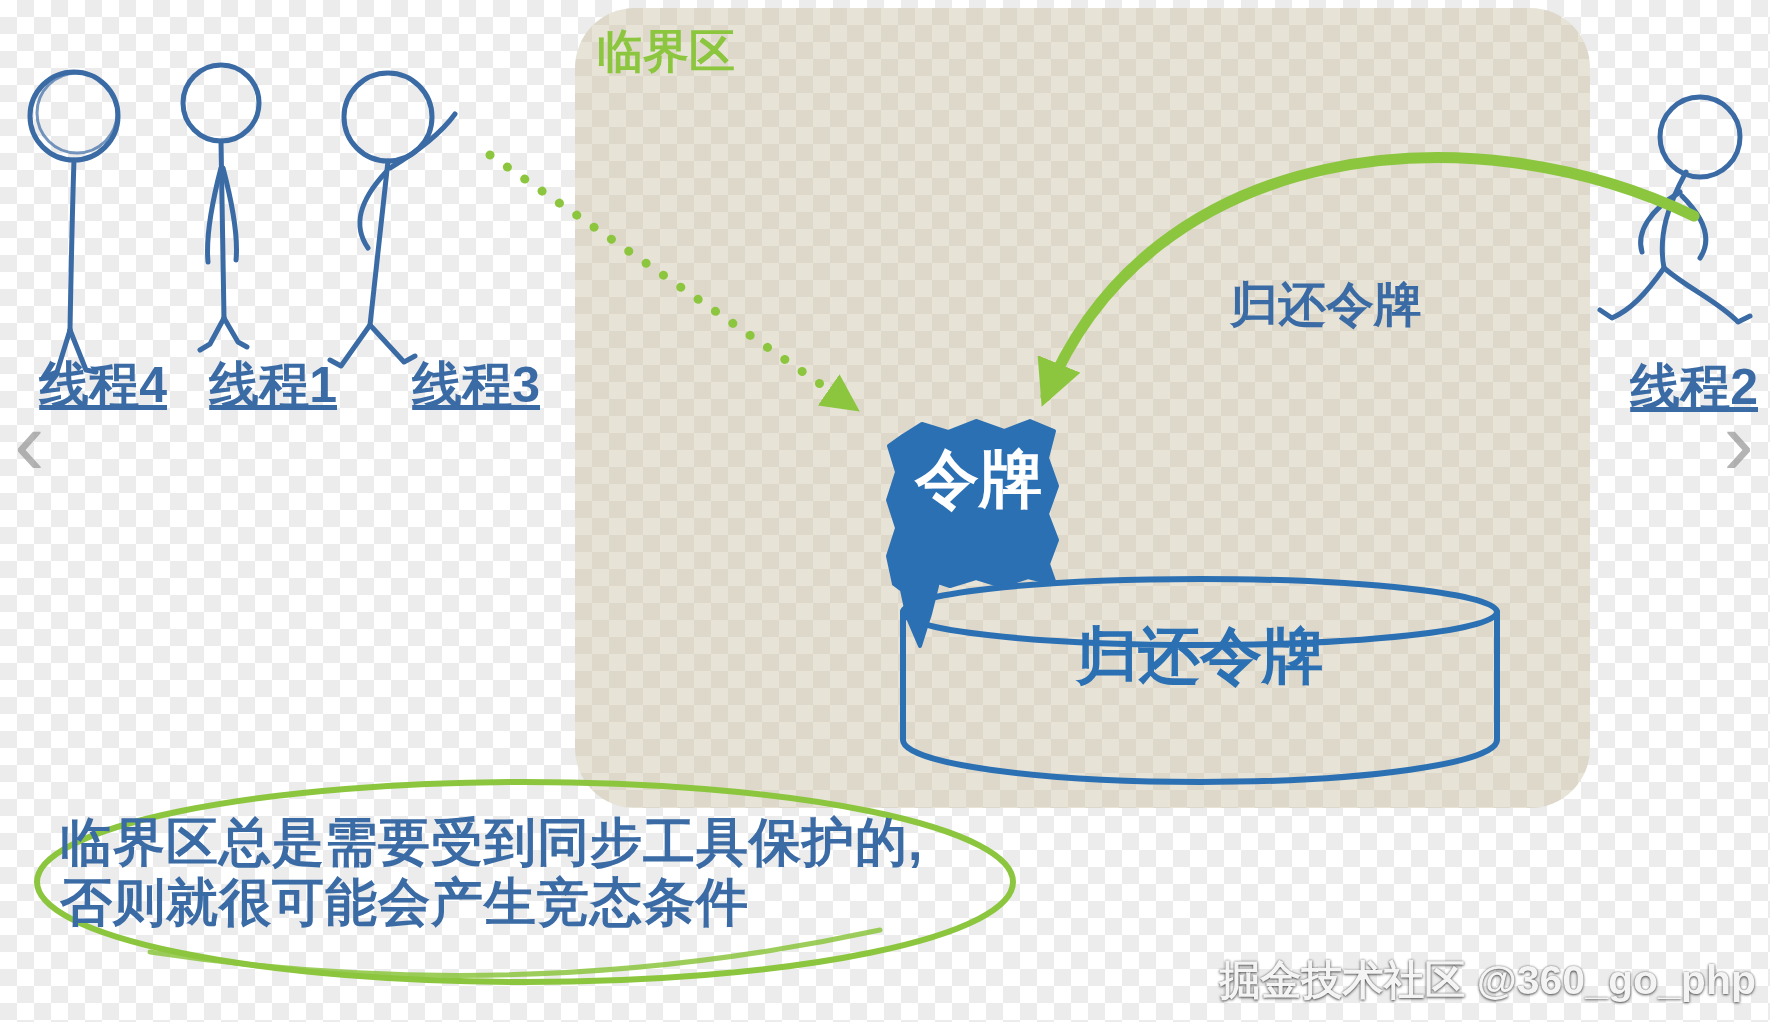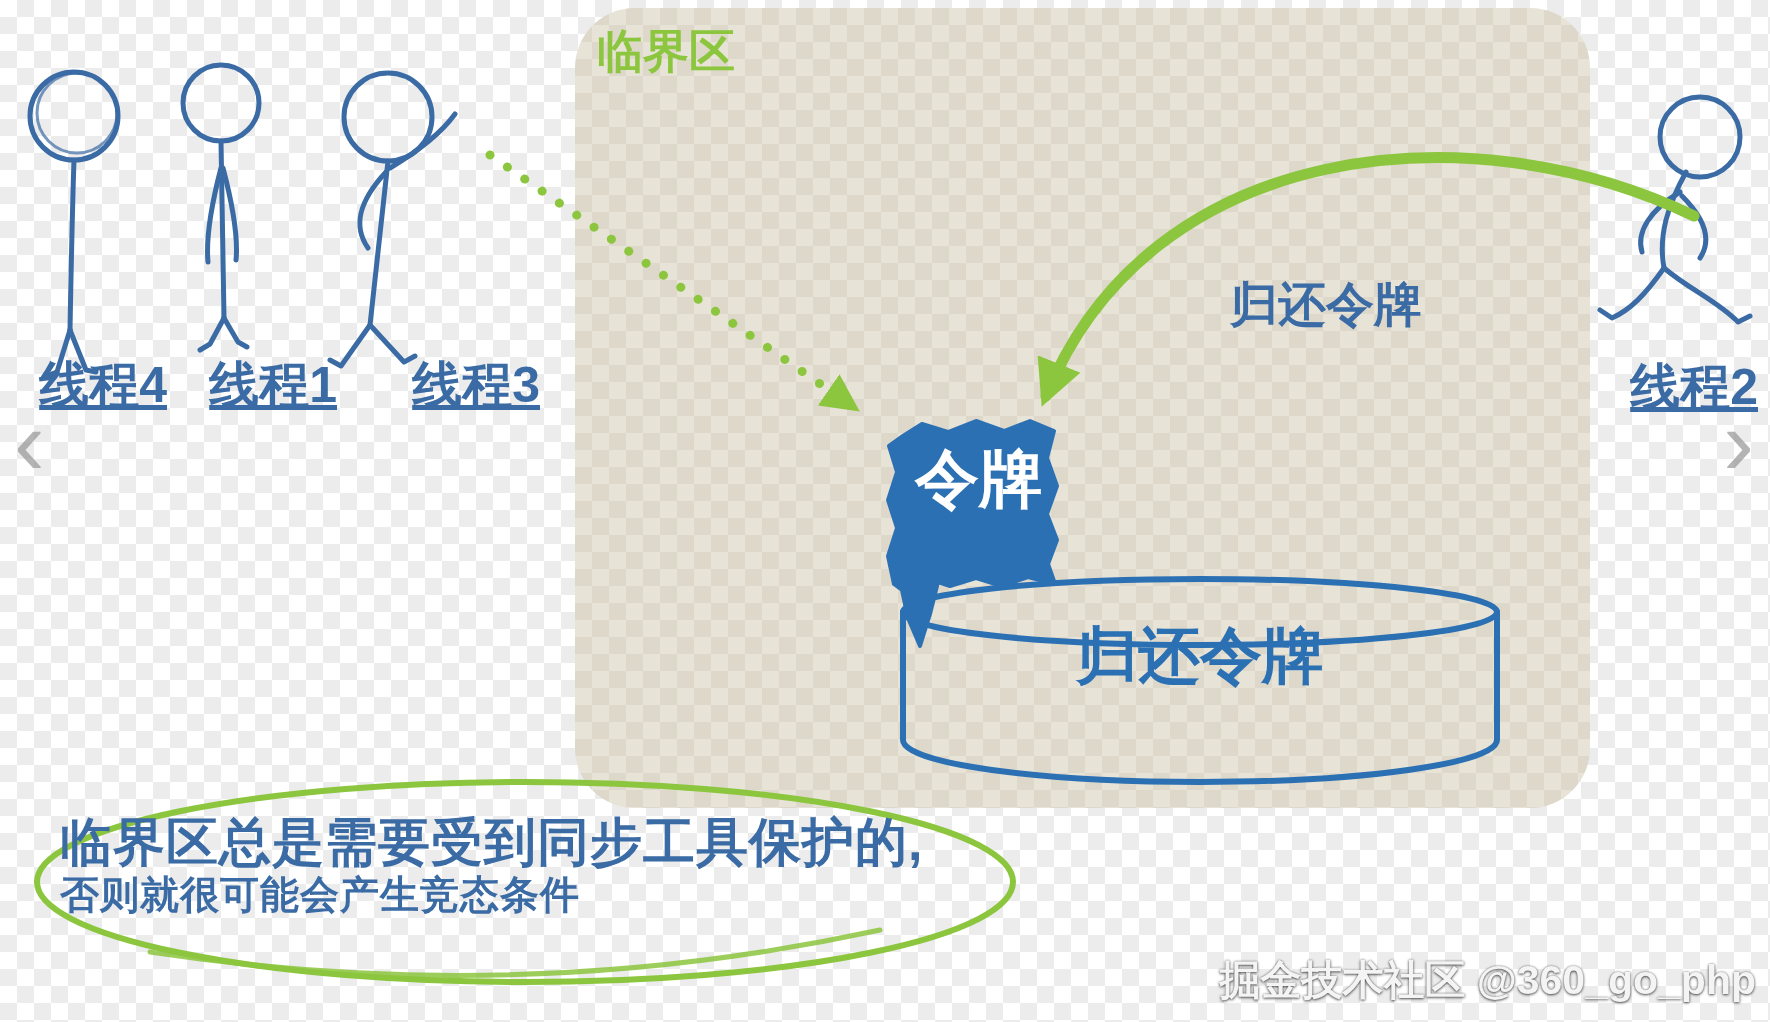--- a/index.html
+++ b/index.html
@@ -34,21 +34,21 @@
   .thread-label{font-size:50px;width:165px;text-align:right;text-decoration:underline;}
   #thread4-label{left:2px;top:358px;}
   #thread1-label{left:172px;top:358px;}
   #thread3-label{left:358px;top:358px;padding-left:17px;}
   #thread2-label{left:1593px;top:344px;margin-top:16px;}
   #grab-label{left:662px;top:212px;font-size:46px;}
   #return-label{left:1230px;top:272px;font-size:48px;margin-top:7px;}
   #token-label{left:900px;top:444px;width:158px;text-align:center;font-size:64px;color:#ffffff;}
   #resource-label{left:1010px;top:622px;width:380px;text-align:center;font-size:62px;color:var(--token-blue);}
   #note-line1{left:60px;top:814px;font-size:52px;letter-spacing:1px;}
-  #note-line2{left:60px;top:874px;font-size:39px;letter-spacing:1px;}
+  #note-line2{left:60px;top:874px;font-size:52px;letter-spacing:1px;}
   #watermark{
     position:absolute;right:14px;bottom:14px;font-size:41px;font-weight:700;
     color:#f4f4f4;text-shadow:0 1px 3px rgba(0,0,0,.65),0 0 2px rgba(0,0,0,.4);
     white-space:nowrap;
   }
   .chevron{
     position:absolute;font-size:92px;color:#9b9b9b;opacity:.75;line-height:1;
     font-weight:400;user-select:none;cursor:pointer;background:none;border:none;
     font-family:"Liberation Sans","DejaVu Sans",sans-serif;padding:0;
   }

